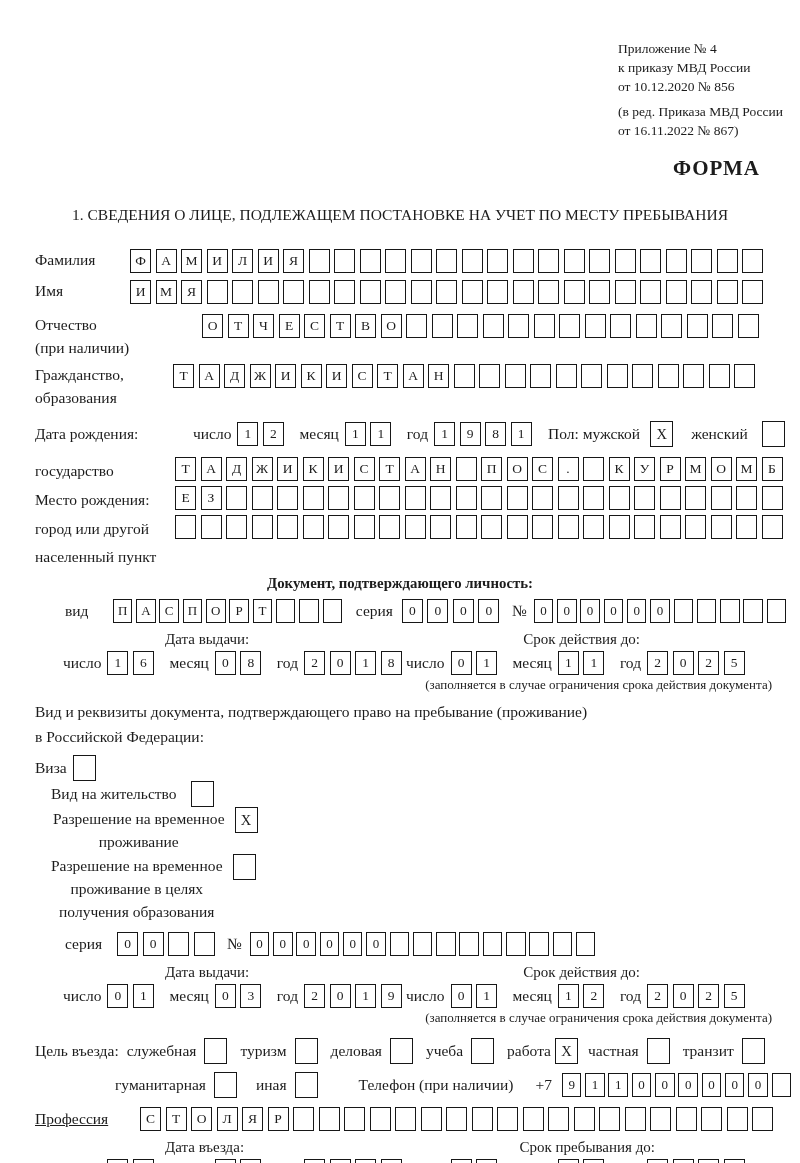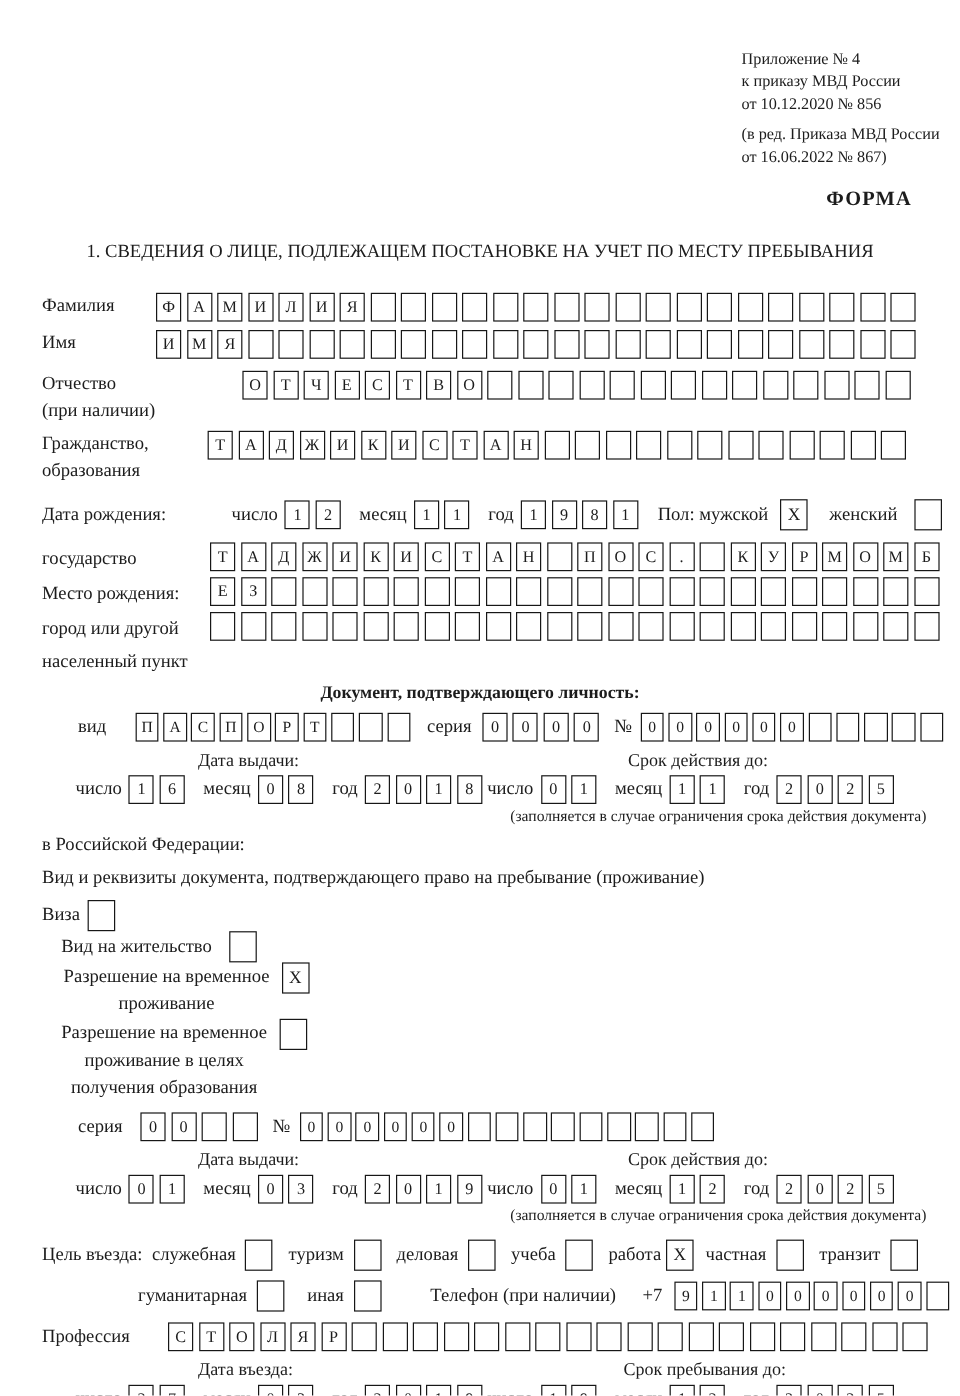--- a/index.html
+++ b/index.html
@@ -6,36 +6,36 @@
   html,body { margin:0; padding:0; }
   body {
     width:800px; height:1163px; background:#ffffff; color:#1c1c1c;
     font-family:"Liberation Serif","DejaVu Serif",serif;
     font-size:15.5px; overflow:hidden;
   }
   .page { width:800px; height:1163px; padding-top:40px; position:relative; }
 
   .appendix { margin-left:618px; font-size:13.5px; line-height:1.4; }
   .appendix .note { margin-top:6px; }
-  .forma { text-align:right; margin:16px 40px 0 0; font-weight:bold; font-size:17px; letter-spacing:1px; }
+  .forma { text-align:right; margin:16px 40px 0 0; font-weight:bold; font-size:21px; letter-spacing:1px; }
 
   .title { margin-top:20px; text-align:center; font-weight:bold; font-size:16.5px; line-height:1.55; }
   .blank-line { display:inline-block; width:58px; border-bottom:2.5px solid #2a2a2a; height:14px; margin-left:10px; }
 
   .section-heading { margin-top:25px; text-align:center; font-weight:normal; font-size:15.5px; }
 
   .form-body { margin-top:25px; }
 
   .row { display:flex; align-items:flex-start; margin:0 10px 7px 35px; white-space:nowrap; }
   .lbl { white-space:nowrap; }
   .lbl-col { flex-shrink:0; line-height:1.45; }
   .w95  { width:95px; }
   .w138 { width:138px; }
   .w140 { width:140px; }
-  .w105 { width:105px; }
+  .w105 { width:105px;text-decoration:underline; }
   .w167 { width:167px; }
   .w155 { width:155px; }
 
   .cells { display:flex; flex-wrap:nowrap; }
   .cell {
     width:21px; height:24px; border:1.7px solid #171717; margin-right:4.5px;
     display:inline-flex; align-items:center; justify-content:center;
     font-size:13.5px; flex-shrink:0;
   }
   .cells-sm .cell { width:19.5px; height:24px; margin-right:3.8px; font-size:13px; }
@@ -66,21 +66,21 @@
 <body>
 
 <div class="page">
 
   <div class="appendix">
     <div>Приложение № 4</div>
     <div>к приказу МВД России</div>
     <div>от 10.12.2020 № 856</div>
     <div class="note">
       <div>(в ред. Приказа МВД России</div>
-      <div>от 16.06.2022 № 867)</div>
+      <div>от 16.11.2022 № 867)</div>
     </div>
   </div>
   <div class="forma">ФОРМА</div>
 
 
   <div class="section-heading">1. СВЕДЕНИЯ О ЛИЦЕ, ПОДЛЕЖАЩЕМ ПОСТАНОВКЕ НА УЧЕТ ПО МЕСТУ ПРЕБЫВАНИЯ</div>
 
   <div class="form-body">
 
     <div class="row">
@@ -402,22 +402,22 @@
           <span class="cells">
             <span class="cell">2</span>
             <span class="cell">0</span>
             <span class="cell">2</span>
             <span class="cell">5</span>
           </span>
       </span>
     </div>
     <div class="note-right">(заполняется в случае ограничения срока действия документа)</div>
 
+    <div class="para" style="margin-top:10px">Вид и реквизиты документа, подтверждающего право на пребывание (проживание)</div>
     <div class="para" style="margin-top:7px">в Российской Федерации:</div>
-    <div class="para" style="margin-top:10px">Вид и реквизиты документа, подтверждающего право на пребывание (проживание)</div>
 
     <div class="opts">
       <span class="pair">
         <span class="lbl" style="margin-right:6px">Виза</span>
         <span class="cb"></span>
       </span>
       <span class="pair" style="margin-left:16px">
         <span class="lbl" style="margin-right:14px">Вид на жительство</span>
         <span class="cb"></span>
       </span>

